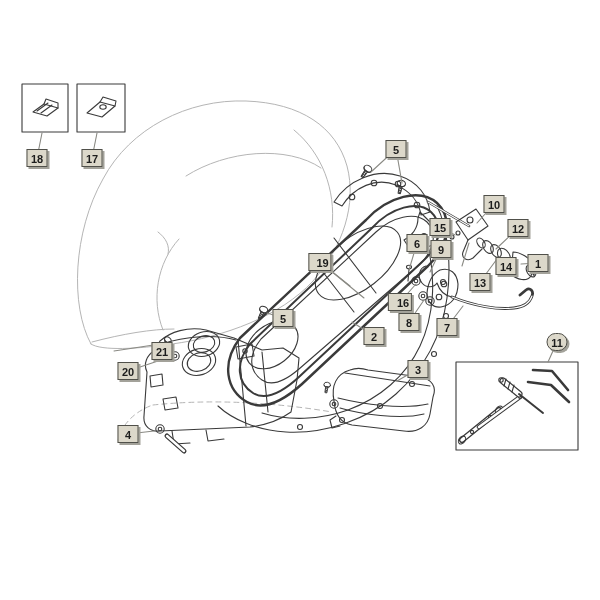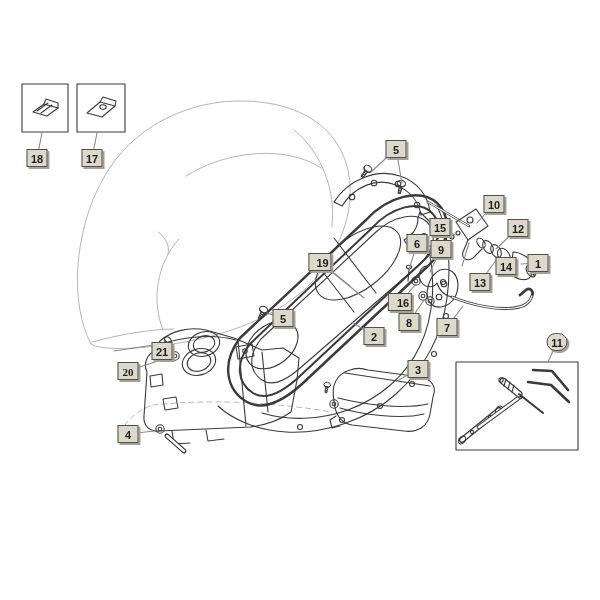--- a/index.html
+++ b/index.html
@@ -230,17 +230,17 @@
       <div class="part-label" style="left: 480px; top: 282px;">13</div>
       <div class="part-label" style="left: 320px; top: 262px; padding-left: 7px;">19</div>
       <div class="part-label" style="left: 400px; top: 302px; padding-left: 8px;">16</div>
       <div class="part-label" style="left: 283px; top: 318px;">5</div>
       <div class="part-label" style="left: 409px; top: 322px;">8</div>
       <div class="part-label" style="left: 447px; top: 327px;">7</div>
       <div class="part-label" style="left: 374px; top: 336px;">2</div>
       <div class="part-label" style="left: 557px; top: 342px; border-radius: 9px;">11</div>
       <div class="part-label" style="left: 418px; top: 369px;">3</div>
       <div class="part-label" style="left: 114px; top: 351px; margin-left: 48px;">21</div>
-      <div class="part-label" style="left: 128px; top: 371px; font-family: Liberation Serif, serif;">20</div>
+      <div class="part-label" style="left: 128px; top: 371px;">20</div>
       <div class="part-label" style="left: 128px; top: 434px;">4</div>
     </div>
 
 </div>
 
 </body></html>

